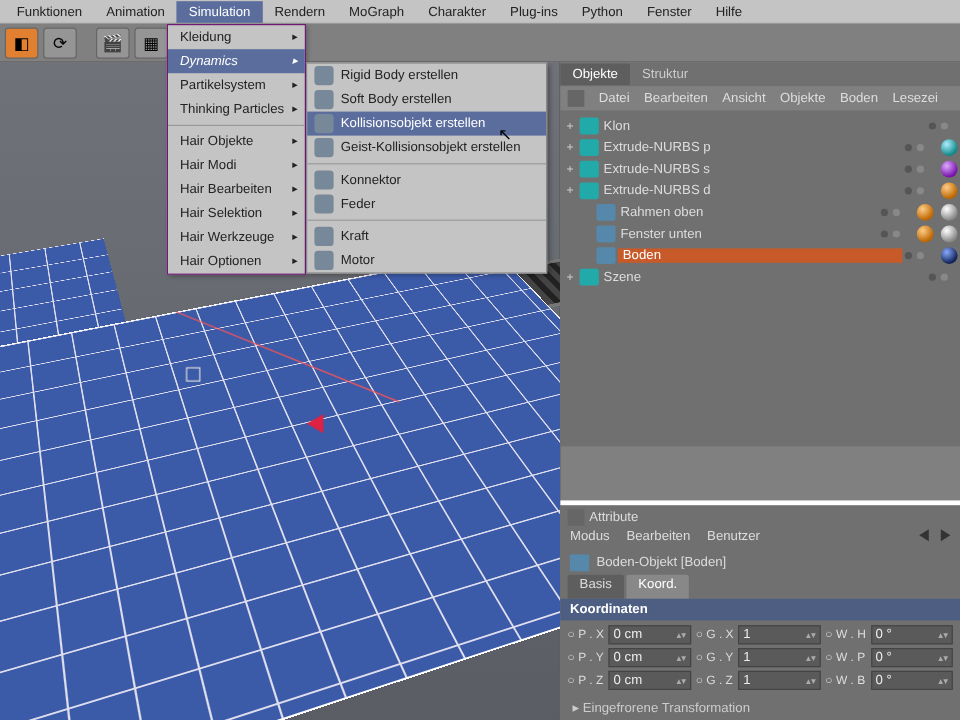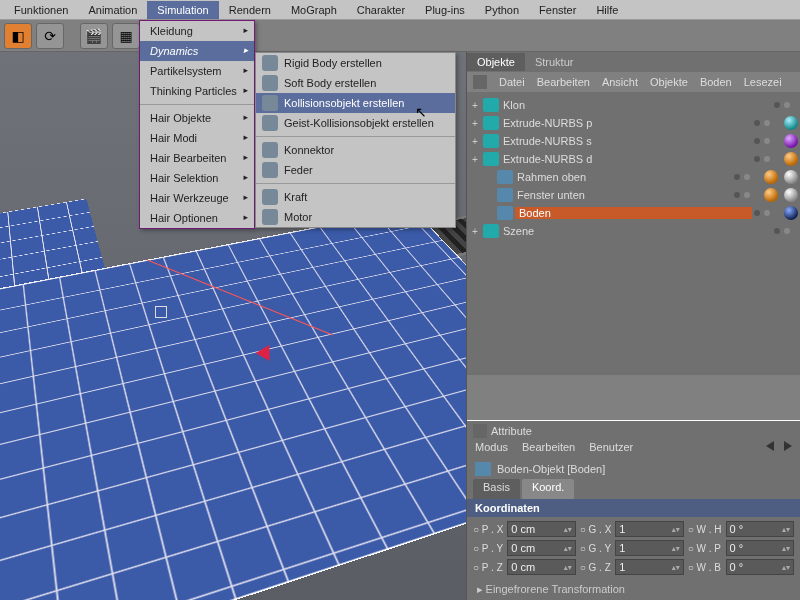--- a/index.html
+++ b/index.html
@@ -47,21 +47,21 @@
 .trow.sel .lbl { background:#c85a2a; color:#fff; padding:0 4px; }
 .trow .dots { display:flex; gap:4px; margin-left:auto; padding-right:8px; }
 .trow .dot { width:6px; height:6px; border-radius:50%; background:#555; }
 .trow .dot.g { background:#888; }
 .trow .sph { width:14px; height:14px; border-radius:50%; margin-left:4px; }
 .s-teal { background:radial-gradient(circle at 35% 30%,#aef,#188 70%); }
 .s-pur { background:radial-gradient(circle at 35% 30%,#daf,#71a 70%); }
 .s-or { background:radial-gradient(circle at 35% 30%,#fc8,#b60 70%); }
 .s-sil { background:radial-gradient(circle at 35% 30%,#fff,#888 70%); }
 .s-bl { background:radial-gradient(circle at 35% 30%,#8af,#125 70%); }
-.attr { background:#707070; border-top:1px solid #ffffff; display:flex; flex-direction:column;margin-top:45px; }
+.attr { background:#707070; border-top:4px solid #ffffff; display:flex; flex-direction:column;margin-top:45px; }
 .attrhdr { height:20px; display:flex; align-items:center; padding:0 6px; color:#ddd; gap:4px; }
 .attrmenu { height:18px; display:flex; align-items:flex-start; gap:14px; padding:0 8px; color:#ddd; }
 .attrmenu .navtri { margin-left:auto; display:flex; gap:10px; }
 .tri { width:0; height:0; border-top:5px solid transparent; border-bottom:5px solid transparent; }
 .tri.l { border-right:8px solid #333; }
 .tri.r { border-left:8px solid #333; }
 .objtitle { height:20px; display:flex; align-items:center; gap:6px; padding:0 8px; color:#ddd; }
 .objtitle .oic { width:16px; height:14px; background:#58a; }
 .tabs2 { height:20px; display:flex; gap:2px; padding:0 6px; }
 .tabs2 span { background:#5e5e5e; color:#ddd; padding:2px 10px; border-radius:2px 2px 0 0; }

